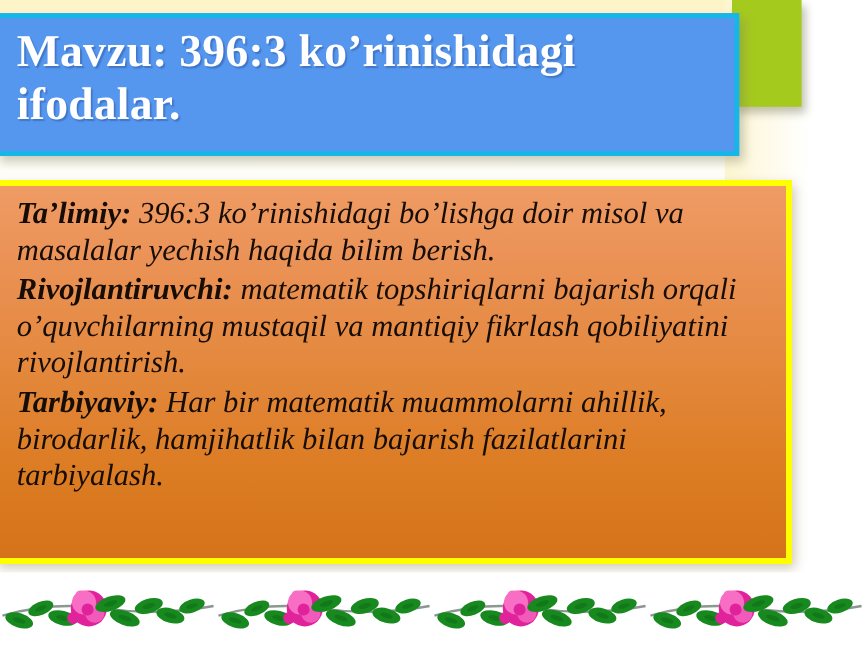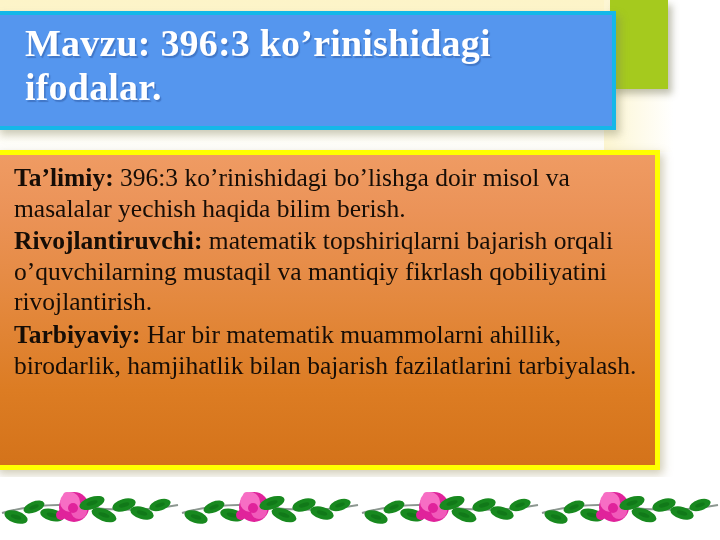--- a/index.html
+++ b/index.html
@@ -72,21 +72,20 @@
   }
   .title-text {
     color: #ffffff;
     font-family: "Liberation Serif", "DejaVu Serif", serif;
     font-weight: bold;
     font-size: 38px;
     line-height: 1.16;
     letter-spacing: 0.2px;
     text-shadow: 1.5px 1.5px 1px rgba(40,80,150,0.45);
     white-space: pre-line;
-    margin-left: 11px;
   }
 
   
   .content-box {
     position: absolute;
     left: -5px;
     top: 150px;
     width: 665px;
     height: 320px;
     box-sizing: border-box;
@@ -100,20 +99,21 @@
     box-shadow: 3px 4px 9px rgba(150,140,90,0.45);
     padding: 8px 10px 4px 14px;
     overflow: hidden;
   }
   .para {
     color: #160d06;
     font-family: "Liberation Serif", "DejaVu Serif", serif;
     font-size: 25.5px;
     line-height: 1.20;
     margin: 0 0 2px 0;
+    font-style: italic;
   }
   .para b {
     font-weight: bold;
   }
 
   
   .floral-strip {
     position: absolute;
     left: 0;
     top: 477px;

